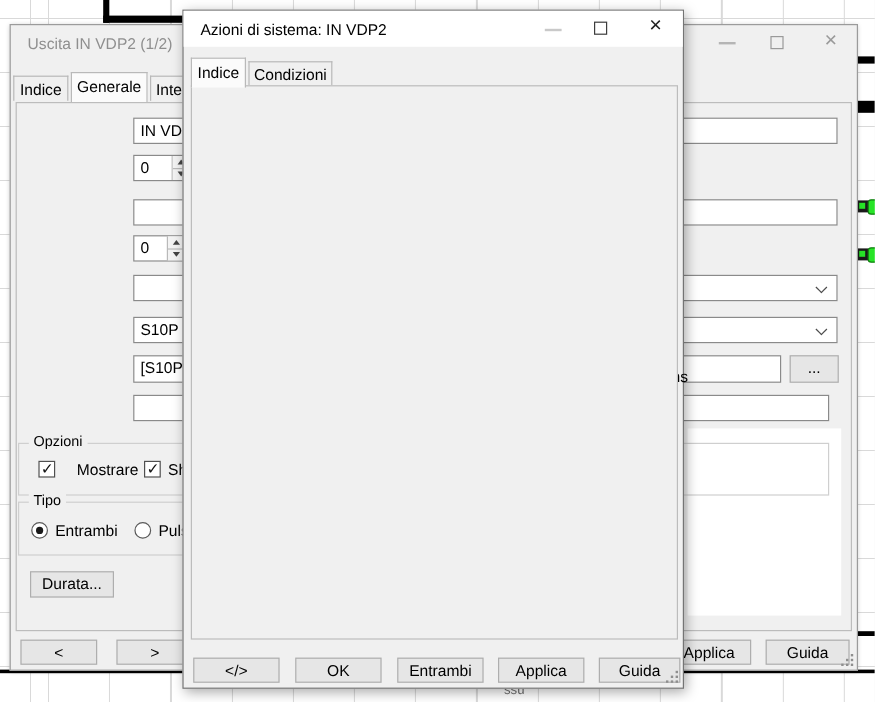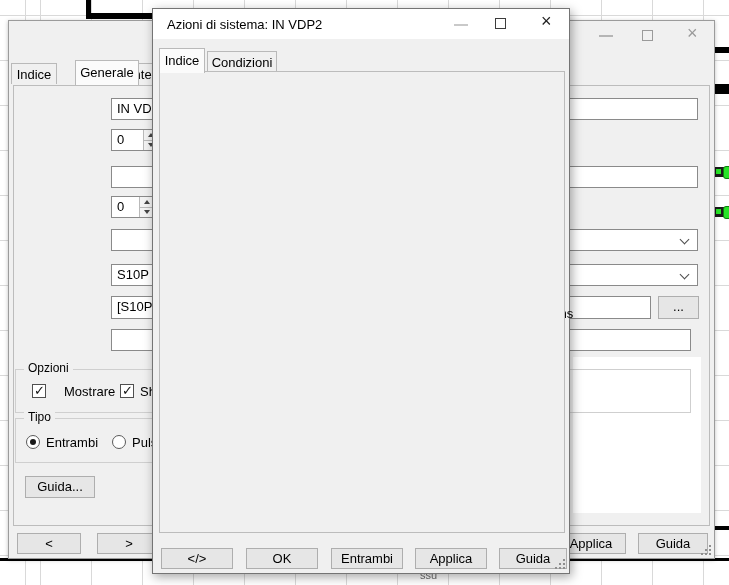--- a/index.html
+++ b/index.html
@@ -108,29 +108,30 @@
 </div>
 <div class="signal" style="left:714px;top:200px;">
   <span class="sig-label">ez</span>
   <span class="sig-box"></span>
   <span class="sig-green"></span>
 </div>
 <div class="canvas-text" style="left:420px;top:569px;">ssu</div>
 
 <div class="win bgwin" style="left:8px;top:20px;width:707px;height:539px;">
   <div class="titlebar">
+    <span class="title-text title-inactive">Uscita IN VDP2 (1/2)</span>
     <span class="cap-min" style="left:590px;top:14px;background:#b5b5b5;"></span>
     <span class="cap-max" style="left:633px;top:9px;border-color:#9a9a9a;"></span>
     <span class="cap-close" style="left:678px;top:3px;color:#9a9a9a;">×</span>
   </div>
 
   <div class="tab" style="left:2px;top:42px;width:46px;">
     <span>Indice</span>
   </div>
-  <div class="tab active" style="left:50px;top:42px;width:64px;margin-left:16px;">
+  <div class="tab active" style="left:50px;top:42px;width:64px;">
     <span>Generale</span>
   </div>
   <div class="tab" style="left:116px;top:42px;width:70px;overflow:hidden;">
     <span>Interfaccia</span>
   </div>
 
   <div class="panel" style="left:4px;top:64px;width:697px;height:441px;"></div>
 
   <div class="flabel" style="left:7px;top:81px;width:90px;">ID @</div>
   <div class="tbox" style="left:102px;top:77px;width:587px;height:22px;z-index:3;">
@@ -205,21 +206,21 @@
 
   <div class="group" style="left:6px;top:397px;width:270px;height:45px;z-index:3;">
     <span class="group-label">Tipo</span>
     <span class="radio on" style="left:10px;top:16px;"></span>
     <span class="chklbl" style="left:30px;top:16px;">Entrambi</span>
     <span class="radio" style="left:96px;top:16px;"></span>
     <span class="chklbl" style="left:116px;top:16px;">Pulsante</span>
   </div>
 
   <div class="btn" style="left:16px;top:455px;width:70px;height:22px;line-height:20px;z-index:3;">
-    <span>Guida...</span>
+    <span>Durata...</span>
   </div>
 
   <div class="btn" style="left:8px;top:512px;width:64px;height:21px;line-height:19px;">
     <span>&lt;</span>
   </div>
   <div class="btn" style="left:88px;top:512px;width:64px;height:21px;line-height:19px;">
     <span>&gt;</span>
   </div>
   <div class="btn" style="left:547px;top:512px;width:70px;height:21px;line-height:19px;">
     <span>Applica</span>

